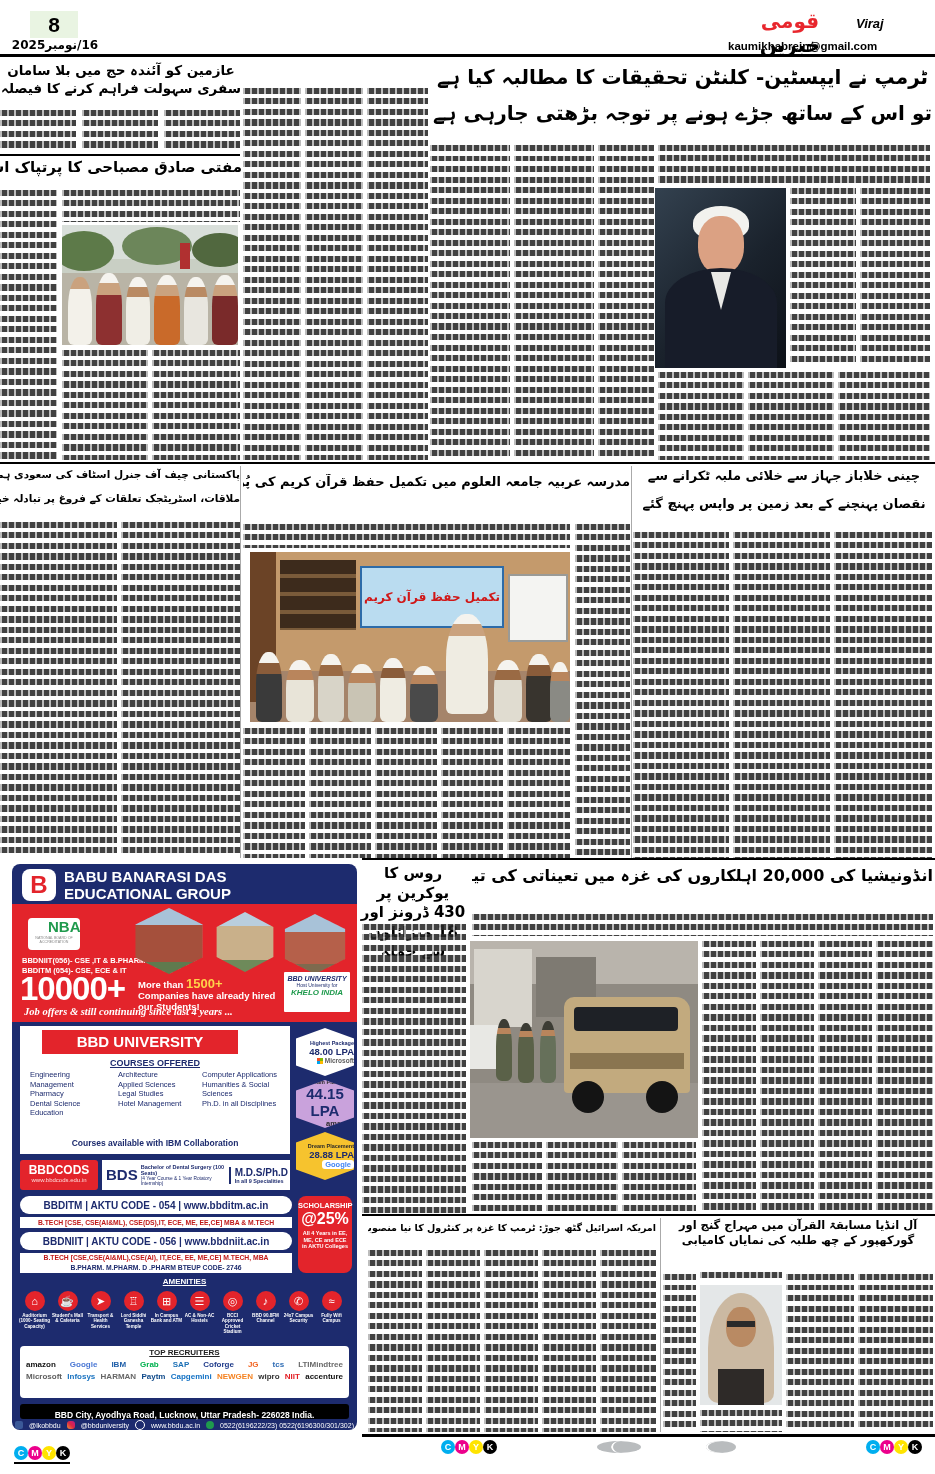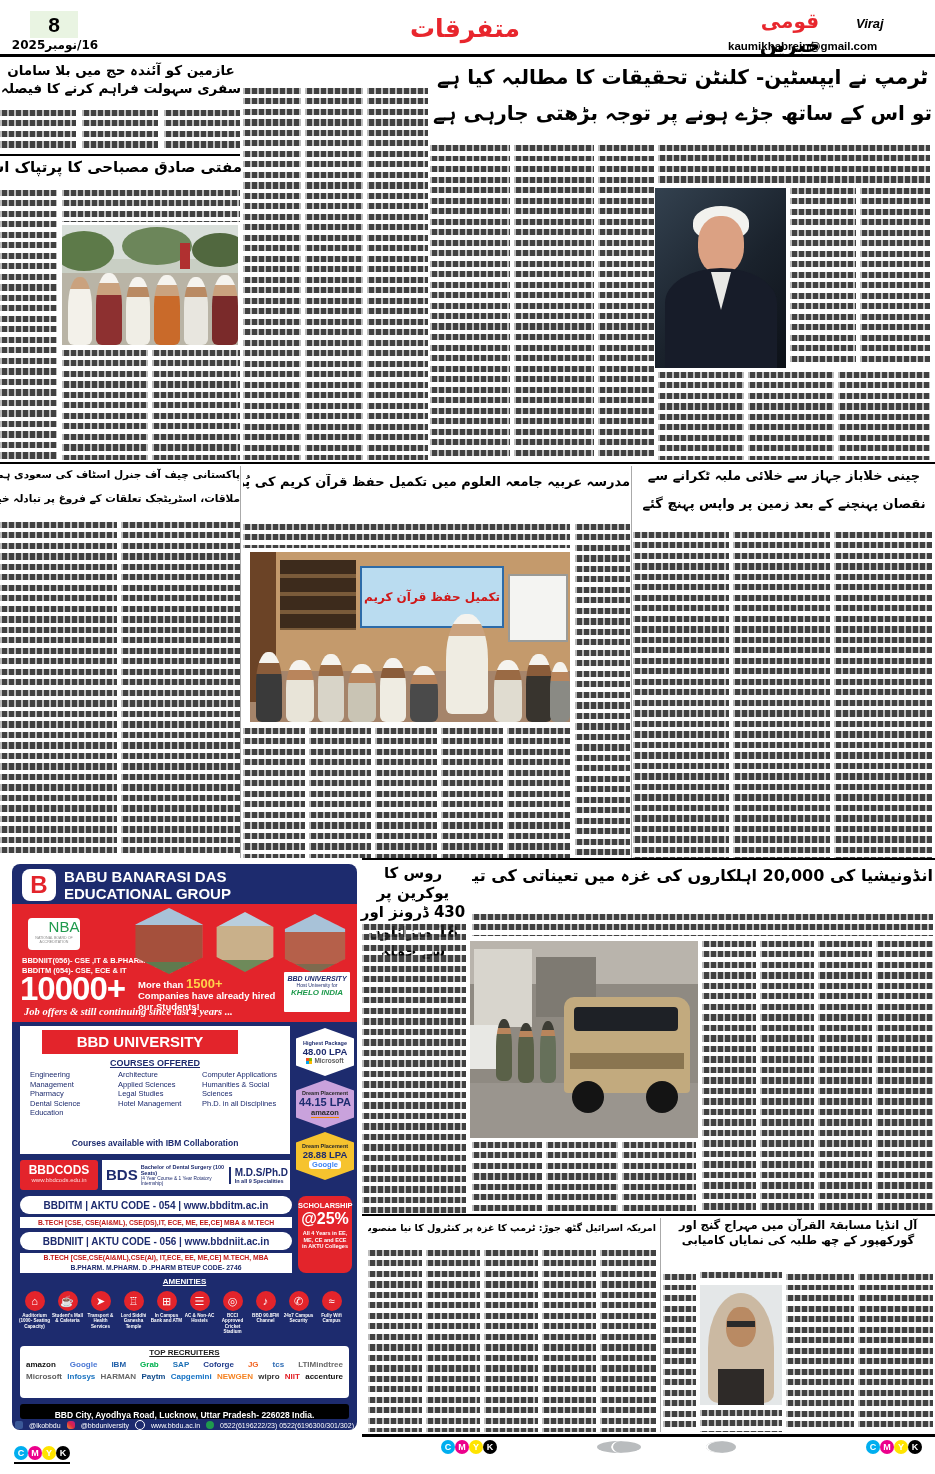--- a/index.html
+++ b/index.html
@@ -16,21 +16,21 @@
   .nowrap{white-space:nowrap;overflow:hidden;}
   .rule{position:absolute;background:#000;}
   .vrule{position:absolute;background:#aaa;width:1px;}
   .photo{position:absolute;overflow:hidden;}
   .person{position:absolute;border-radius:45% 45% 6px 6px;}
   
   #ad{position:absolute;left:12px;top:864px;width:345px;height:566px;background:#1d2b6e;
       border-radius:8px;overflow:hidden;color:#fff;}
   #ad .red{background:#e3242b;}
   .hexv{position:absolute;clip-path:polygon(50% 0,100% 22%,100% 78%,50% 100%,0 78%,0 22%);
-        display:flex;flex-direction:column;align-items:center;justify-content:center;text-align:center;}
+        display:flex;flex-direction:column;align-items:flex-end;justify-content:center;text-align:center;}
   .hexb{position:absolute;clip-path:polygon(50% 0,93% 25%,93% 75%,50% 100%,7% 75%,7% 25%);}
   .pill{position:absolute;background:#fff;color:#1d2b6e;border-radius:10px;
         display:flex;align-items:center;justify-content:center;font-weight:bold;}
   .amen{position:absolute;top:427px;width:33px;text-align:center;}
   .amen .ic{width:20px;height:20px;margin:0 auto;border-radius:50%;background:#e3242b;
             color:#fff;font-size:11px;line-height:20px;}
   .amen .lb{font-size:4.6px;line-height:5.4px;margin-top:2px;color:#fff;font-weight:bold;}
   .rec{font-weight:bold;font-size:8px;white-space:nowrap;}
   #recbox .r1 span:nth-child(1){color:#131313;} #recbox .r1 span:nth-child(2){color:#4a77d4;}
   #recbox .r1 span:nth-child(3){color:#1f5fa9;} #recbox .r1 span:nth-child(4){color:#00b14f;}
@@ -49,21 +49,20 @@
 </head>
 <body>
 
 <div id="page">
 
   <div class="abs" style="left:30px;top:11px;width:48px;height:27px;background:#e9f4e2;text-align:center;">
     <span style="font-weight:bold;font-size:21px;line-height:27px;">8</span>
   </div>
   <div class="abs" style="left:0px;top:38px;width:110px;direction:rtl;text-align:center;font-weight:bold;font-size:12px;font-family:'DejaVu Sans',sans-serif;">16/نومبر2025</div>
 
-  <div class="uh" style="left:355px;top:13px;width:220px;font-size:25px;color:#e8262d;">متفرقات</div>
 
   <div class="abs" style="left:856px;top:16px;font-size:13px;font-weight:bold;font-style:italic;">Viraj</div>
   <div class="abs" style="left:728px;top:9px;width:124px;direction:rtl;text-align:center;font-family:'DejaVu Sans',sans-serif;font-weight:bold;font-size:20px;">
     <span style="color:#e8262d;">قومی</span>
     <span style="color:#000;">خبریں</span>
   </div>
   <div class="abs" style="left:728px;top:40px;width:180px;font-weight:bold;font-size:11.5px;">kaumikhabrein@gmail.com</div>
 
   <div class="rule" style="left:0;top:54px;width:935px;height:3px;"></div>
 
@@ -222,21 +221,21 @@
     <div class="abs" style="left:10px;top:5px;width:34px;height:32px;background:#fff;border-radius:8px;text-align:center;">
       <span style="color:#e3242b;font-weight:bold;font-size:24px;line-height:32px;">B</span>
     </div>
     <div class="abs" style="left:52px;top:4px;font-weight:bold;font-size:15px;line-height:17px;color:#fff;">
       <div>BABU BANARASI DAS</div>
       <div>EDUCATIONAL GROUP</div>
     </div>
 
     <div class="abs red" style="left:0;top:40px;width:345px;height:118px;"></div>
     <div class="abs" style="left:16px;top:54px;width:52px;height:32px;background:#fff;border-radius:4px;text-align:center;overflow:hidden;">
-      <div style="color:#1f9a4d;font-weight:normal;font-size:15px;line-height:18px;padding-left:20px;">NBA</div>
+      <div style="color:#1f9a4d;font-weight:bold;font-size:15px;line-height:18px;padding-left:20px;">NBA</div>
       <div style="color:#888;font-size:3.6px;line-height:4px;">NATIONAL BOARD OF ACCREDITATION</div>
     </div>
     <div class="abs" style="left:10px;top:92px;font-weight:bold;font-size:7.5px;color:#fff;">BBDNIIT(056)- CSE ,IT &amp; B.PHARM</div>
     <div class="abs" style="left:10px;top:102px;font-weight:bold;font-size:7.5px;color:#fff;">BBDITM (054)- CSE, ECE &amp; IT</div>
 
     <div class="hexb" style="left:118px;top:44px;width:78px;height:66px;background:linear-gradient(#a8c2d8 0 26%,#a5503c 26% 82%,#5f7a4e 82%),repeating-linear-gradient(90deg,rgba(255,255,255,.25) 0 3px,transparent 3px 8px);"></div>
     <div class="hexb" style="left:200px;top:48px;width:66px;height:60px;background:linear-gradient(#b9cede 0 24%,#c9b08a 24% 80%,#6e8a5a 80%),repeating-linear-gradient(90deg,rgba(90,70,50,.25) 0 3px,transparent 3px 8px);"></div>
     <div class="hexb" style="left:268px;top:50px;width:70px;height:60px;background:linear-gradient(#a8c2d8 0 30%,#b5604a 30% 84%,#7e6a4e 84%),repeating-linear-gradient(90deg,rgba(255,255,255,.2) 0 3px,transparent 3px 8px);"></div>
     <div class="abs" style="left:8px;top:106px;font-weight:bold;font-size:33px;color:#fff;letter-spacing:-1px;">10000+</div>
     <div class="abs" style="left:126px;top:114px;width:138px;font-weight:bold;font-size:9.5px;line-height:11px;color:#fff;">
@@ -280,21 +279,21 @@
     <div class="hexv" style="left:284px;top:164px;width:58px;height:48px;background:#fff;color:#1d2b6e;">
       <div style="font-size:5.5px;font-weight:bold;">Highest Package</div>
       <div style="font-size:9.5px;font-weight:bold;">48.00 LPA</div>
       <div style="display:flex;align-items:center;gap:2px;">
         <span style="width:6px;height:6px;background:conic-gradient(#7fba00 0 25%,#ffb900 0 50%,#00a4ef 0 75%,#f25022 0);display:inline-block;"></span>
         <span style="font-size:6.5px;color:#5e5e5e;font-weight:bold;">Microsoft</span>
       </div>
     </div>
     <div class="hexv" style="left:284px;top:216px;width:58px;height:48px;background:#c9a2dc;color:#2a2a2a;">
       <div style="font-size:5.5px;font-weight:bold;">Dream Placement</div>
-      <div style="font-size:11px;font-weight:bold;color:#1d2b6e;">44.15 LPA</div>
+      <div style="font-size:15px;font-weight:bold;color:#1d2b6e;">44.15 LPA</div>
       <div style="font-size:7.5px;font-weight:bold;border-bottom:1.5px solid #f08804;">amazon</div>
     </div>
     <div class="hexv" style="left:284px;top:268px;width:58px;height:48px;background:#f6c32e;color:#2a2a2a;">
       <div style="font-size:5.5px;font-weight:bold;">Dream Placement</div>
       <div style="font-size:9.5px;font-weight:bold;color:#1d2b6e;">28.88 LPA</div>
       <div style="font-size:7.5px;font-weight:bold;color:#4285f4;background:#fff;padding:0 3px;border-radius:3px;">Google</div>
     </div>
 
     <div class="abs" style="left:8px;top:296px;width:78px;height:30px;background:#e3242b;text-align:center;border-radius:3px;">
       <div style="font-weight:bold;font-size:12px;margin-top:3px;">BBDCODS</div>

